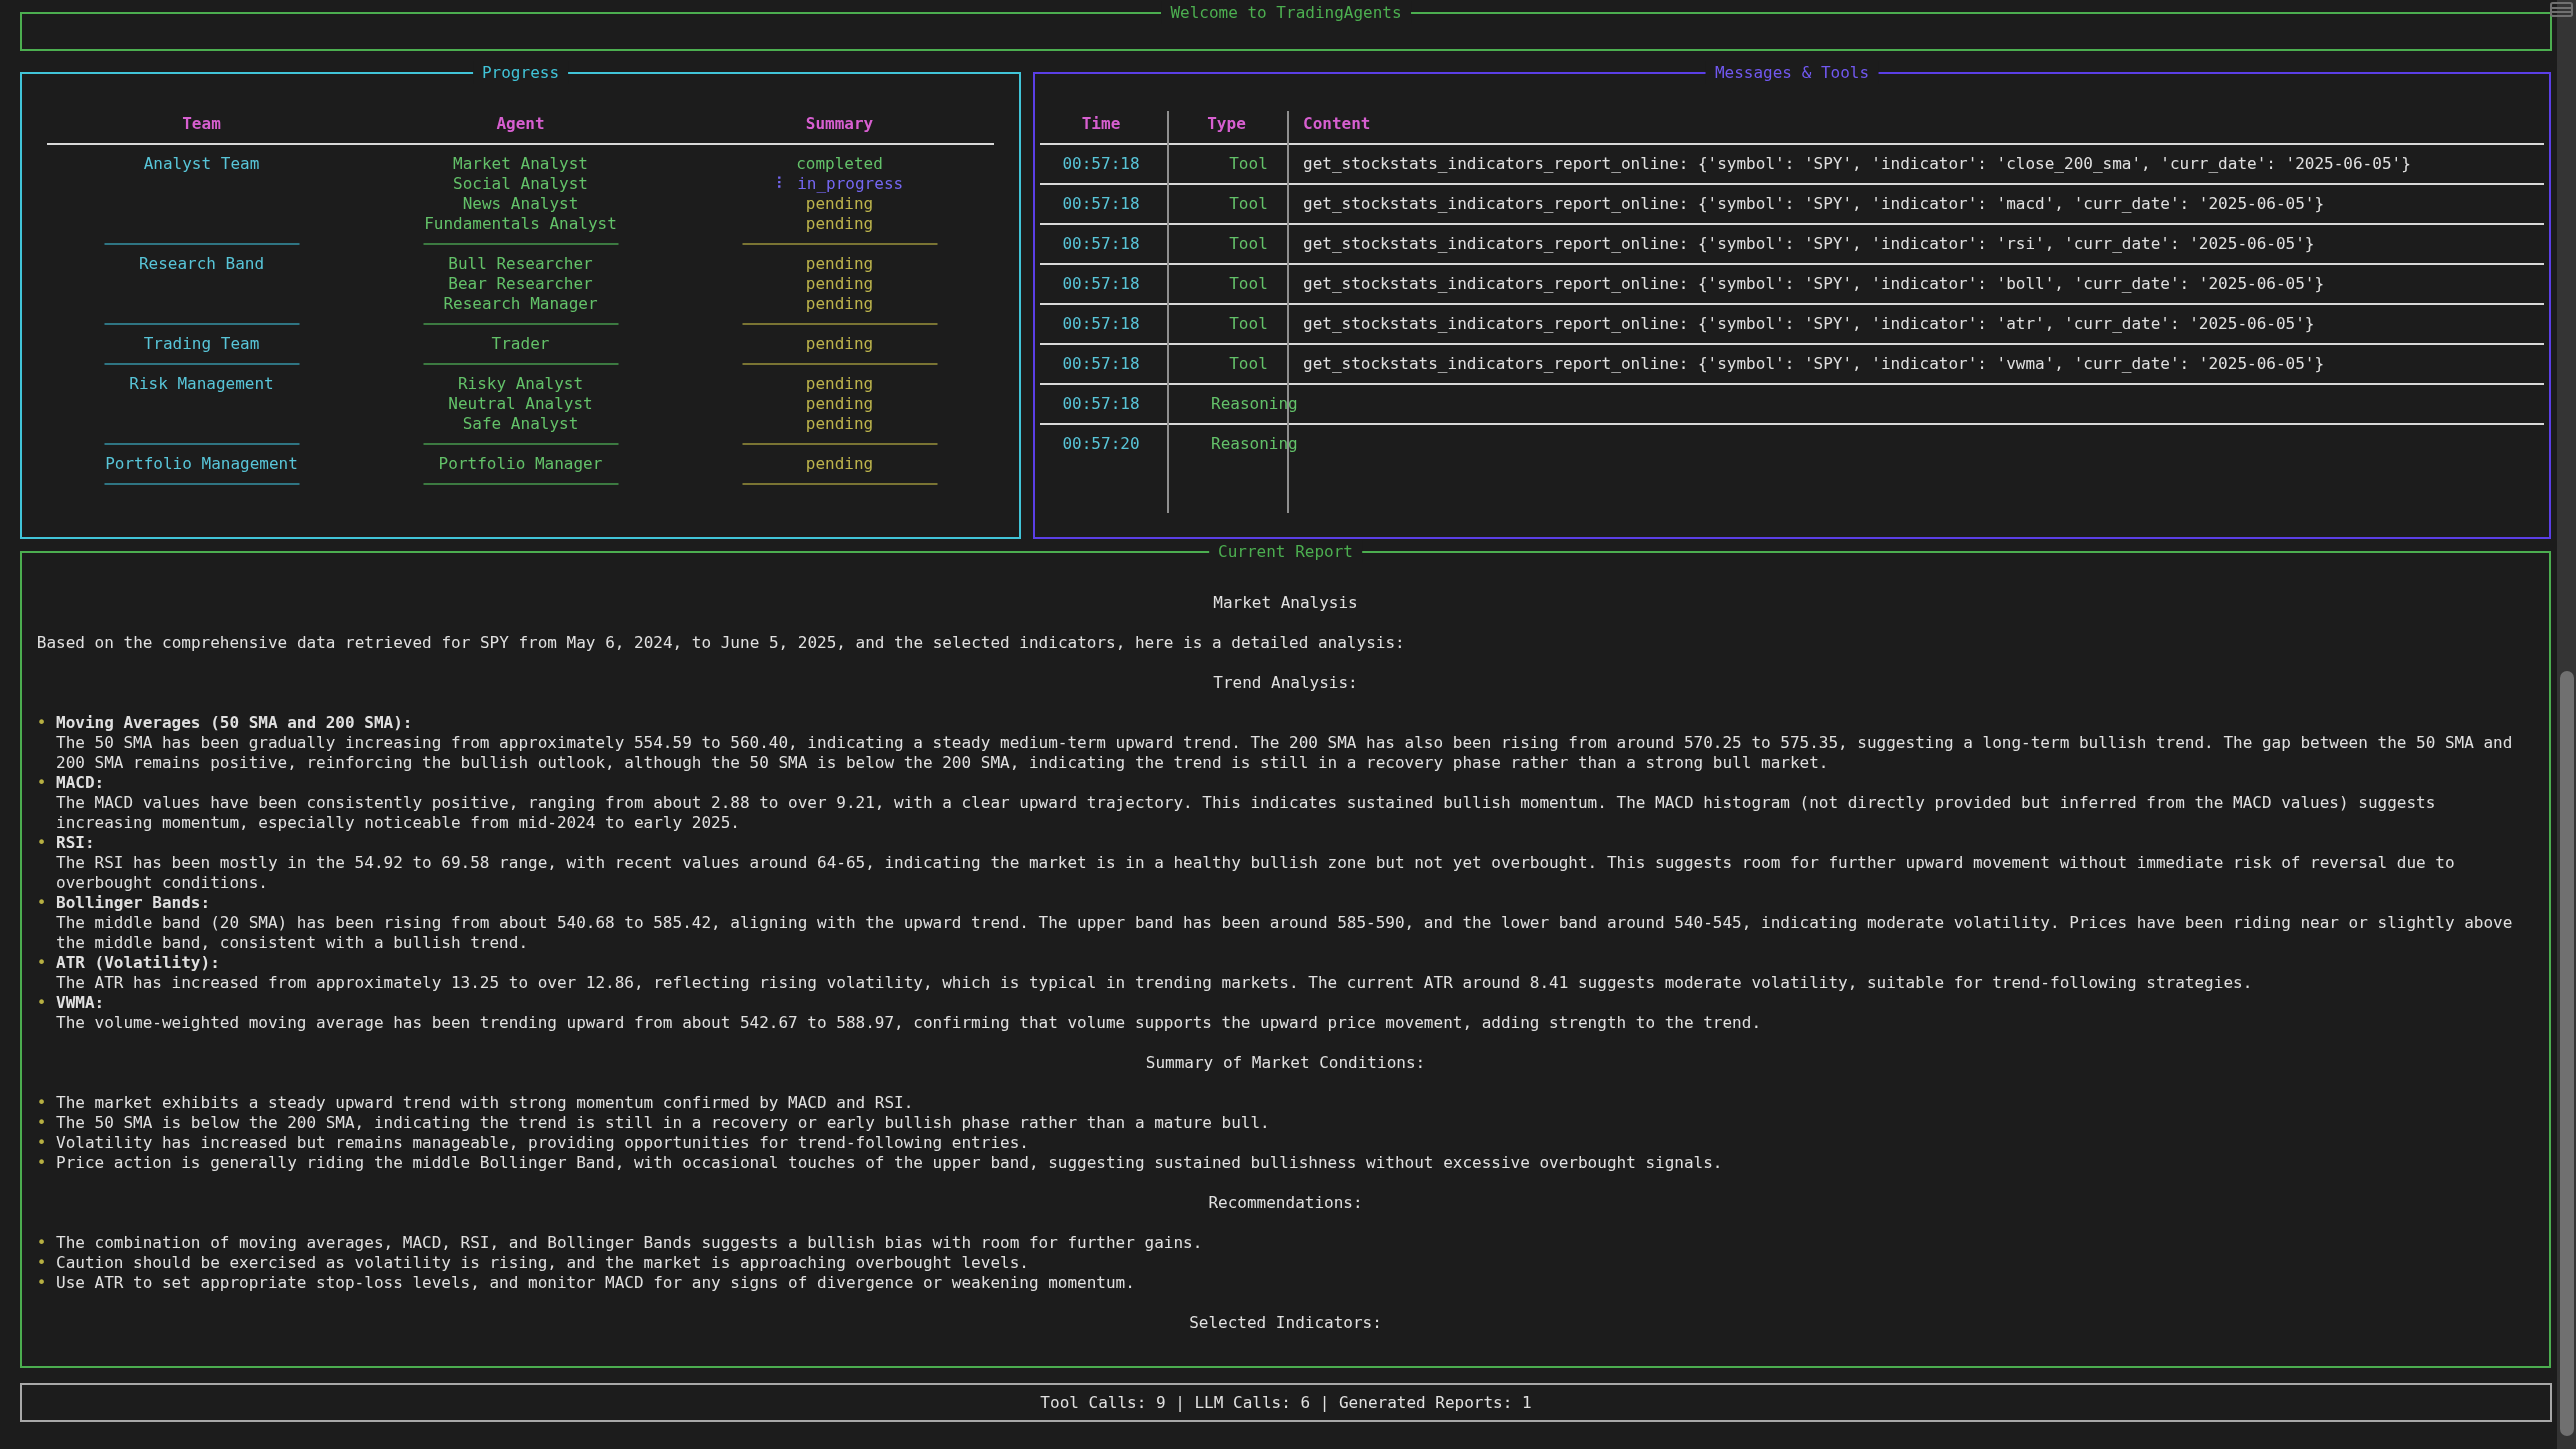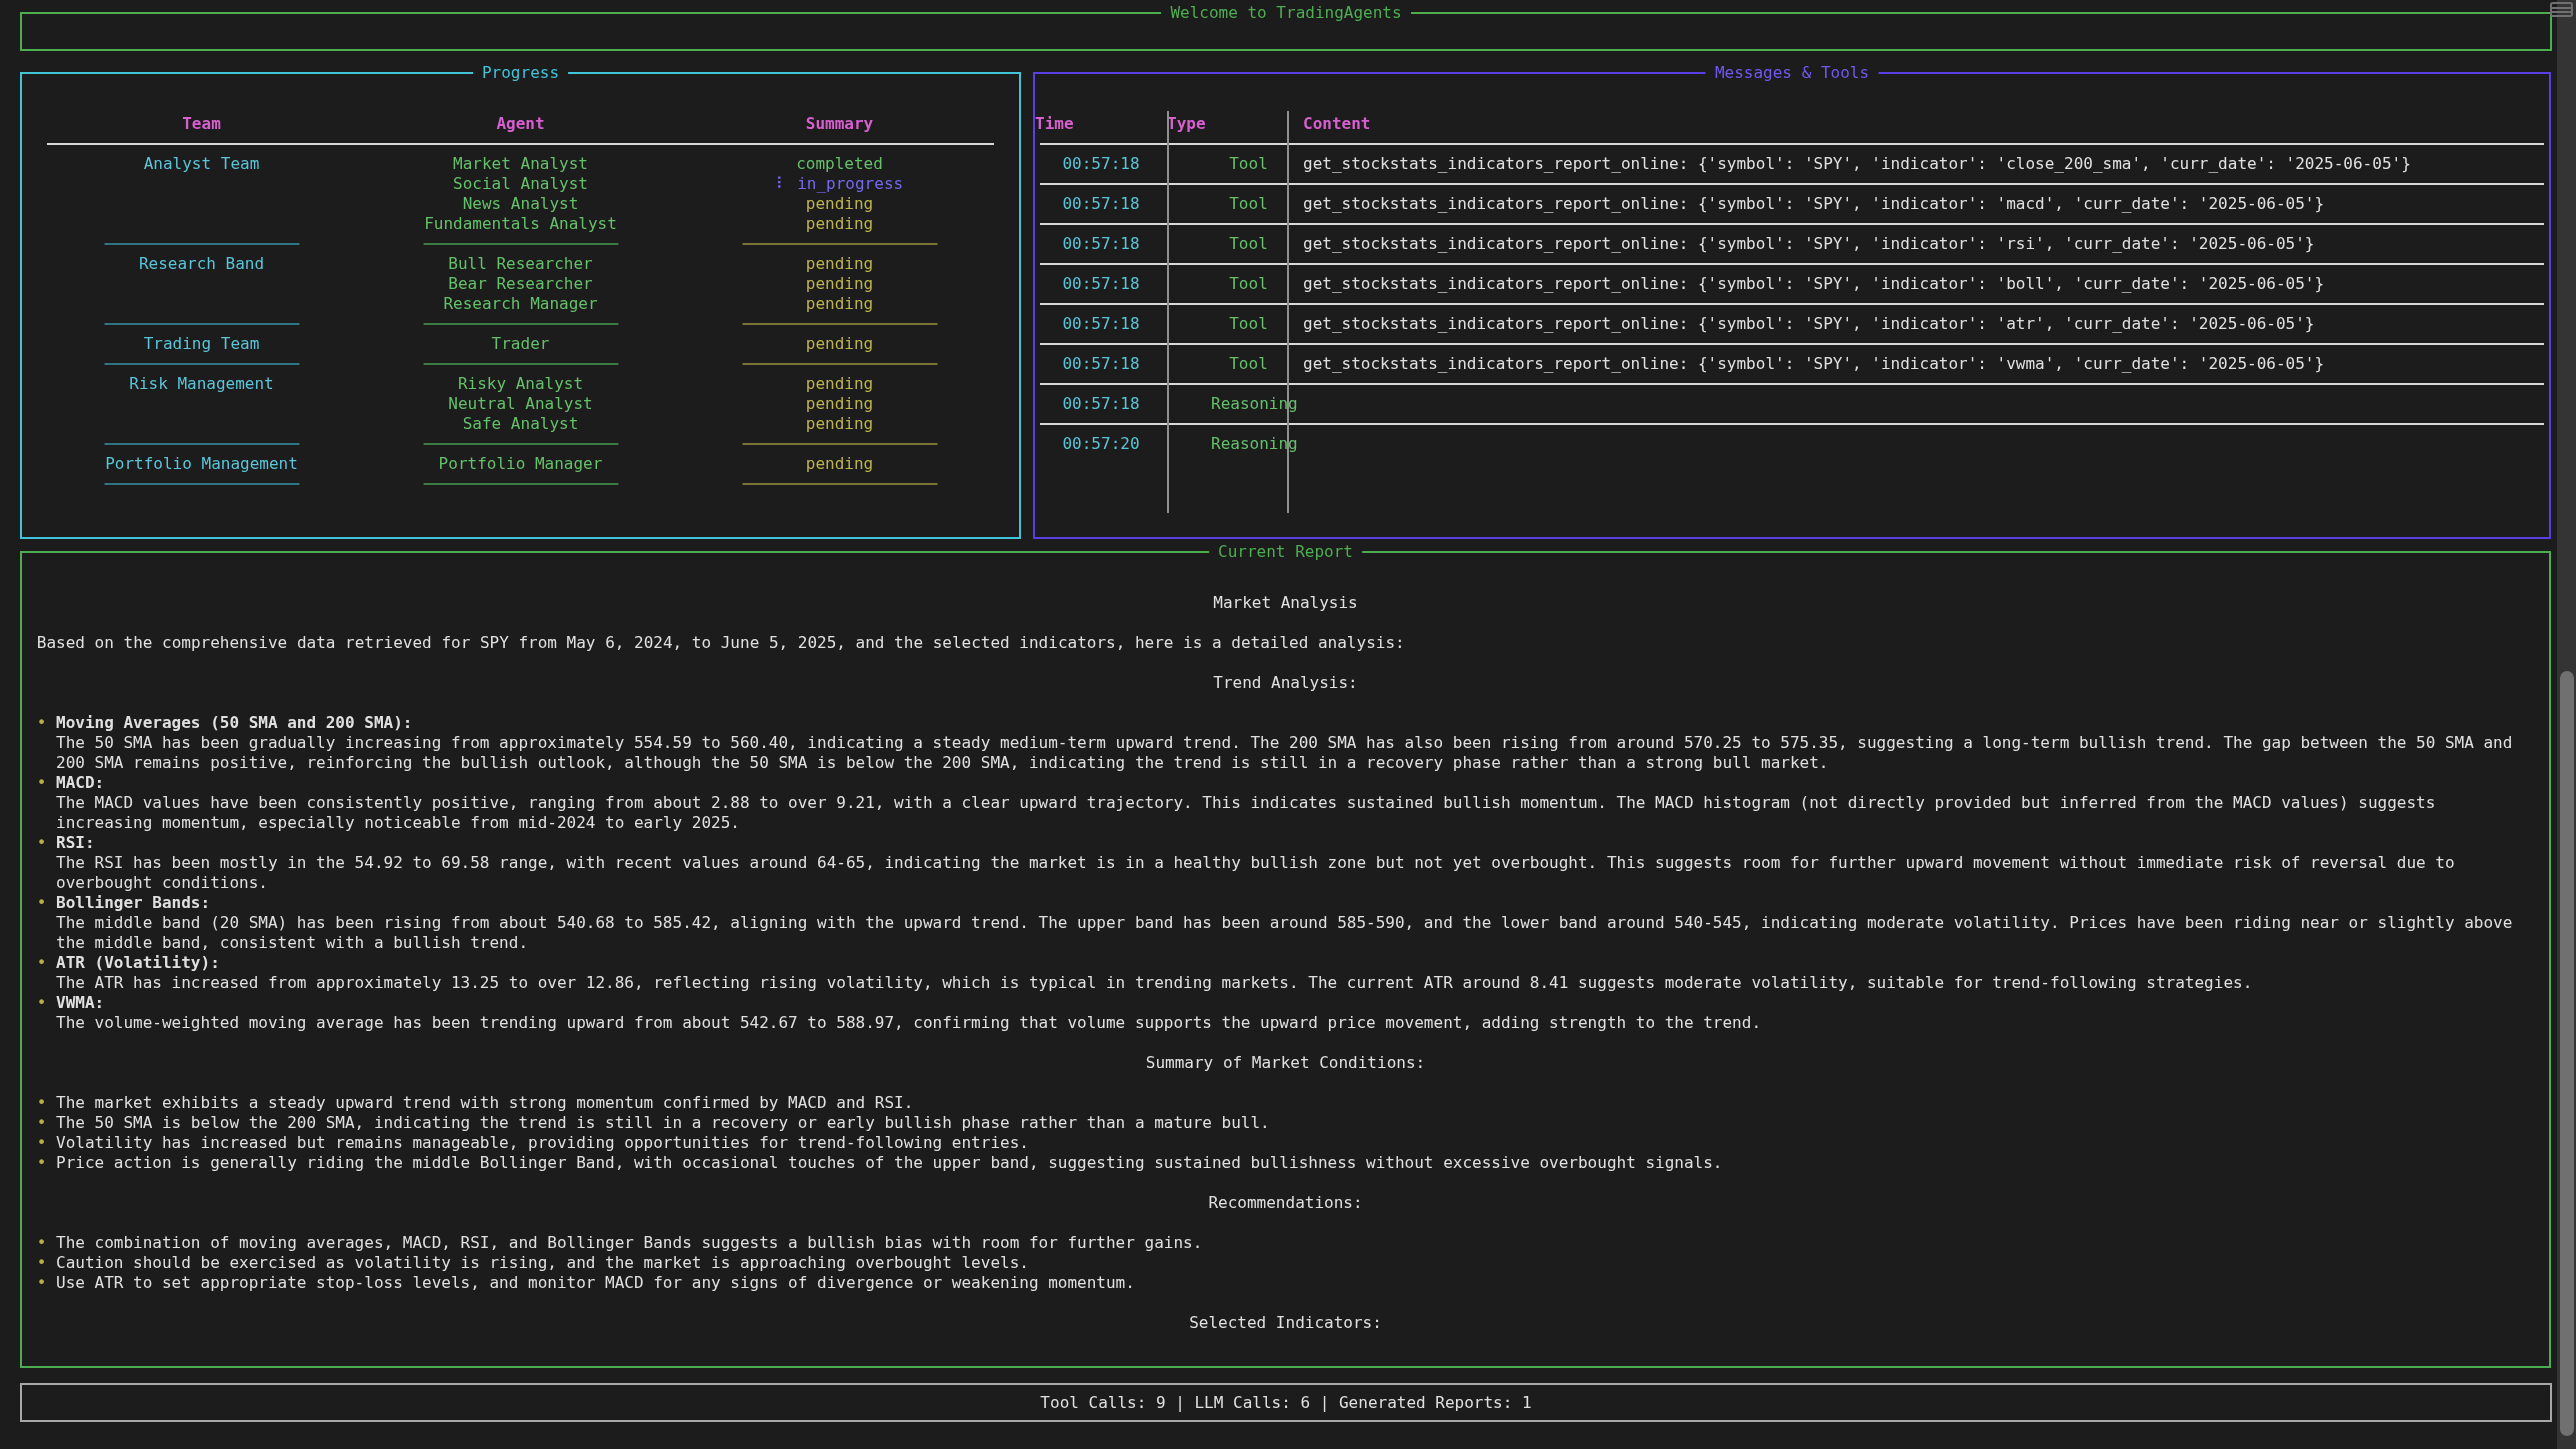--- a/index.html
+++ b/index.html
@@ -36,21 +36,21 @@
   .span-all::after{content:"";position:absolute;left:5.4px;right:5.4px;top:8.7px;border-top:2px solid var(--line);}
   .gsep{height:20px;position:relative;}
   .gsep::after{content:"";position:absolute;left:50%;transform:translateX(-50%);width:195px;top:8.7px;border-top:2px solid currentColor;}
   .gsep.c1{color:var(--sep-team);}
   .gsep.c2{color:var(--sep-agent);}
   .gsep.c3{color:var(--sep-status);}
 
   
   .mtable{display:grid;grid-template-columns:132px 119px 1fr;padding-top:40px;}
   .mtable .cell{min-height:20px;line-height:20px;white-space:pre;}
-  .mtable .hdr{color:var(--magenta);font-weight:bold;}
+  .mtable .hdr{color:var(--magenta);font-weight:bold;text-align:center;}
   .mtable .hdr.content-h{text-align:left;padding-left:17px;}
   .time{color:var(--cyan-text);text-align:center;}
   .mtype{color:var(--green-text);text-align:center;padding-left:44px;}
   .mcontent{color:var(--white);padding-left:17px;white-space:pre-wrap;word-break:break-word;}
   .vline{position:absolute;top:37px;height:402px;width:0;border-left:2px solid var(--vline);}
 
   
   .rcontent{padding-top:40px;}
   .rheading{text-align:center;font-weight:normal;line-height:20px;margin-bottom:20px;color:var(--white);}
   .rpara{padding:0 19px 0 14.8px;line-height:20px;margin-bottom:20px;color:var(--white);}

